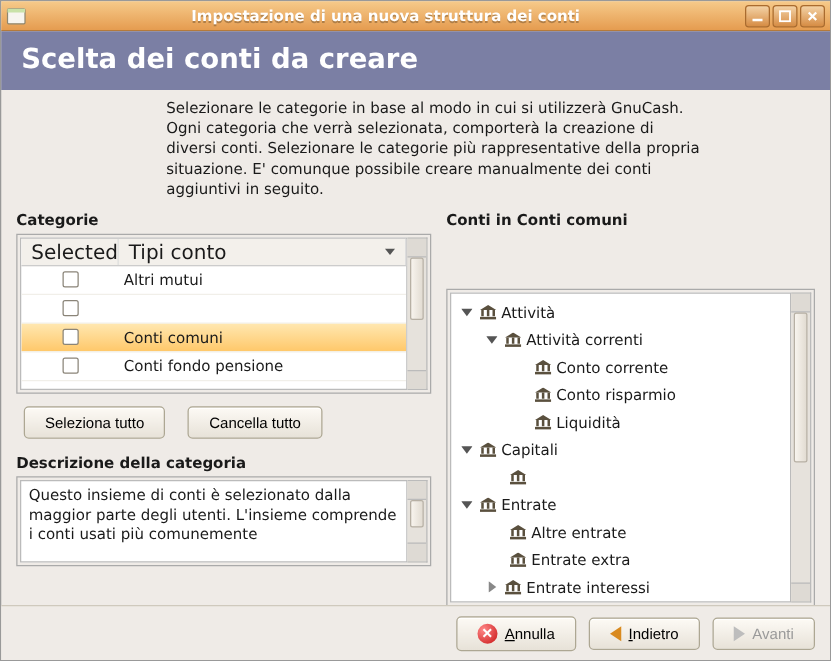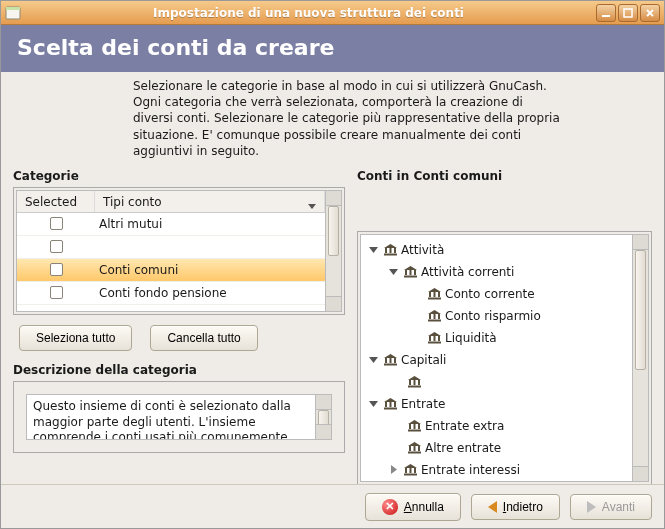--- a/index.html
+++ b/index.html
@@ -108,22 +108,22 @@
   .scroll-thumb {
     position:absolute; left:2px; right:2px;
     background: linear-gradient(to right,#f8f4ee,#e2dcd2);
     border:1px solid #b7b0a4; border-radius:2px;
   }
   
   .cat-head {
     display:flex; height:22px; background:#f3f0eb; border-bottom:1px solid #ccc;
   }
   .cat-head .hcell {
-    padding: 3px 8px; border-right:1px solid #ddd; font-size:12px;
-    display:flex; align-items:flex-end; gap:6px;
+    padding: 3px 8px; border-right:1px solid #ddd; font-size:16px;
+    display:flex; align-items:center; gap:6px;
   }
   .hcell.sel { width: 78px; }
   .hcell.tipo { flex:1; justify-content:space-between; }
   .rows { flex:1; overflow:hidden; }
   .row {
     display:flex; height:23px; align-items:center;
     border-bottom: 1px solid #f1efe9;
   }
   .row.selected {
     background: linear-gradient(to bottom,#ffe7b0,#ffc86a);
@@ -139,21 +139,21 @@
     background: linear-gradient(to bottom,#fdfaf5,#e7e2d8);
     border:1px solid #ada793; border-radius:4px;
     padding:5px 16px; font-size:12px;
     display:inline-flex; align-items:center; gap:6px;
     box-shadow: 0 1px 0 #fff inset;
   }
   .btn.disabled { color:#9a9a9a; }
   .underline-first::first-letter { text-decoration: underline; }
   
   .descframe {
-    border:1px solid #aaa; padding:12px; height:72px; display:flex;
+    border:1px solid #aaa; padding:2px; height:72px; display:flex;
   }
   .descview {
     flex:1; background:#fff; border:1px solid #bbb; padding:4px 6px; overflow:hidden;
     line-height:1.3;
   }
   
   .tree-frame { flex:1; display:flex; border:1px solid #aaa; padding:2px; }
   .treeview {
     flex:1; background:#fff; border:1px solid #bbb; overflow:hidden;
     padding: 4px 2px 0;
@@ -421,34 +421,34 @@
                 <span class="expander no-exp"></span>
                 <span class="bank-icon">
                   <svg width="13" height="12" viewBox="0 0 13 12">
                     <polygon points="6.5,0 13,4 0,4" fill="#5a503e"></polygon>
                     <rect x="1" y="4" width="2" height="5" fill="#5a503e"></rect>
                     <rect x="5.5" y="4" width="2" height="5" fill="#5a503e"></rect>
                     <rect x="10" y="4" width="2" height="5" fill="#5a503e"></rect>
                     <rect x="0" y="9.5" width="13" height="2" fill="#5a503e"></rect>
                   </svg>
                 </span>
+                <span>Altre entrate</span>
+              </div>
+              <div class="tree-item indent-1">
+                <span class="expander no-exp"></span>
+                <span class="bank-icon">
+                  <svg width="13" height="12" viewBox="0 0 13 12">
+                    <polygon points="6.5,0 13,4 0,4" fill="#5a503e"></polygon>
+                    <rect x="1" y="4" width="2" height="5" fill="#5a503e"></rect>
+                    <rect x="5.5" y="4" width="2" height="5" fill="#5a503e"></rect>
+                    <rect x="10" y="4" width="2" height="5" fill="#5a503e"></rect>
+                    <rect x="0" y="9.5" width="13" height="2" fill="#5a503e"></rect>
+                  </svg>
+                </span>
                 <span>Entrate extra</span>
-              </div>
-              <div class="tree-item indent-1">
-                <span class="expander no-exp"></span>
-                <span class="bank-icon">
-                  <svg width="13" height="12" viewBox="0 0 13 12">
-                    <polygon points="6.5,0 13,4 0,4" fill="#5a503e"></polygon>
-                    <rect x="1" y="4" width="2" height="5" fill="#5a503e"></rect>
-                    <rect x="5.5" y="4" width="2" height="5" fill="#5a503e"></rect>
-                    <rect x="10" y="4" width="2" height="5" fill="#5a503e"></rect>
-                    <rect x="0" y="9.5" width="13" height="2" fill="#5a503e"></rect>
-                  </svg>
-                </span>
-                <span>Altre entrate</span>
               </div>
               <div class="tree-item indent-1">
                 <span class="expander">
                   <svg width="9" height="9">
                     <polygon points="2,0 8,4.5 2,9" fill="#888"></polygon>
                   </svg>
                 </span>
                 <span class="bank-icon">
                   <svg width="13" height="12" viewBox="0 0 13 12">
                     <polygon points="6.5,0 13,4 0,4" fill="#5a503e"></polygon>

